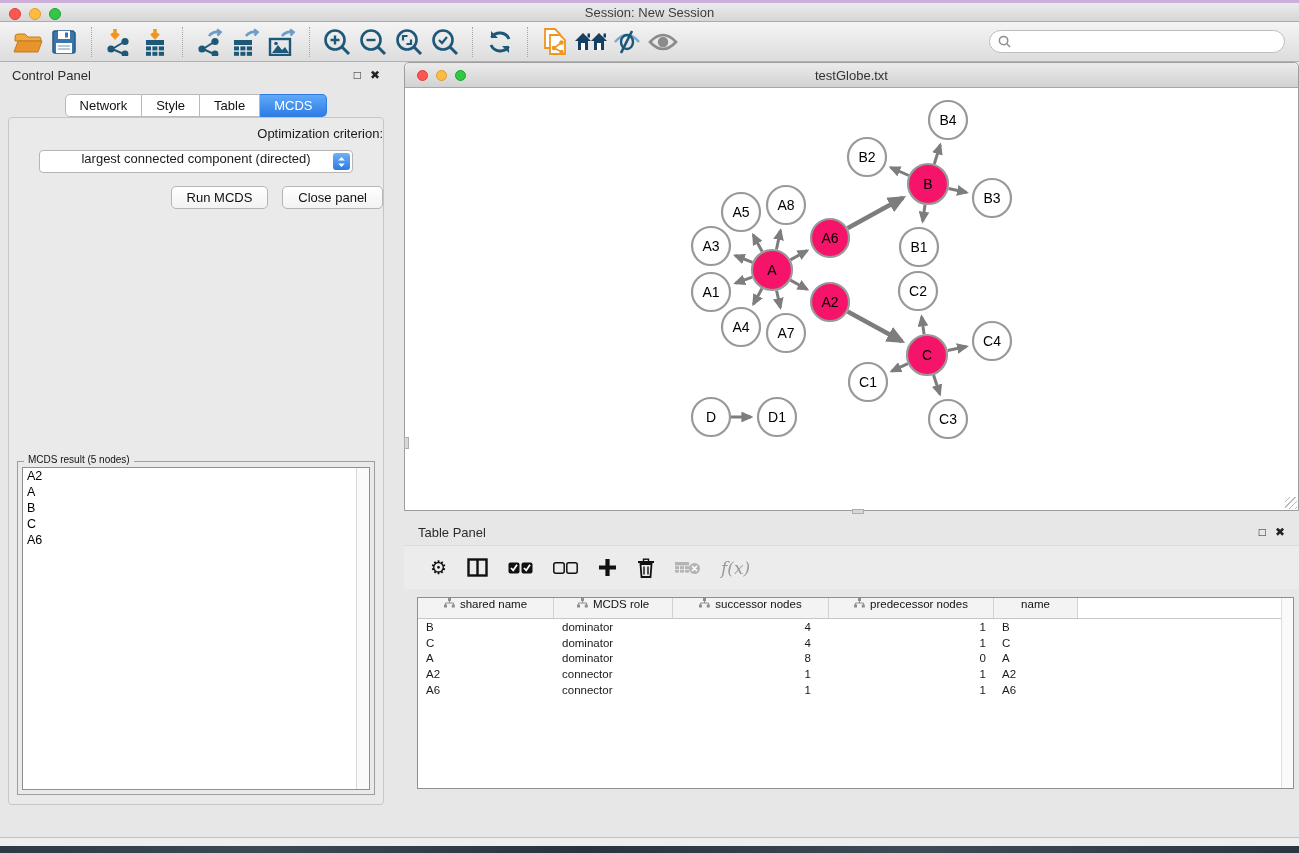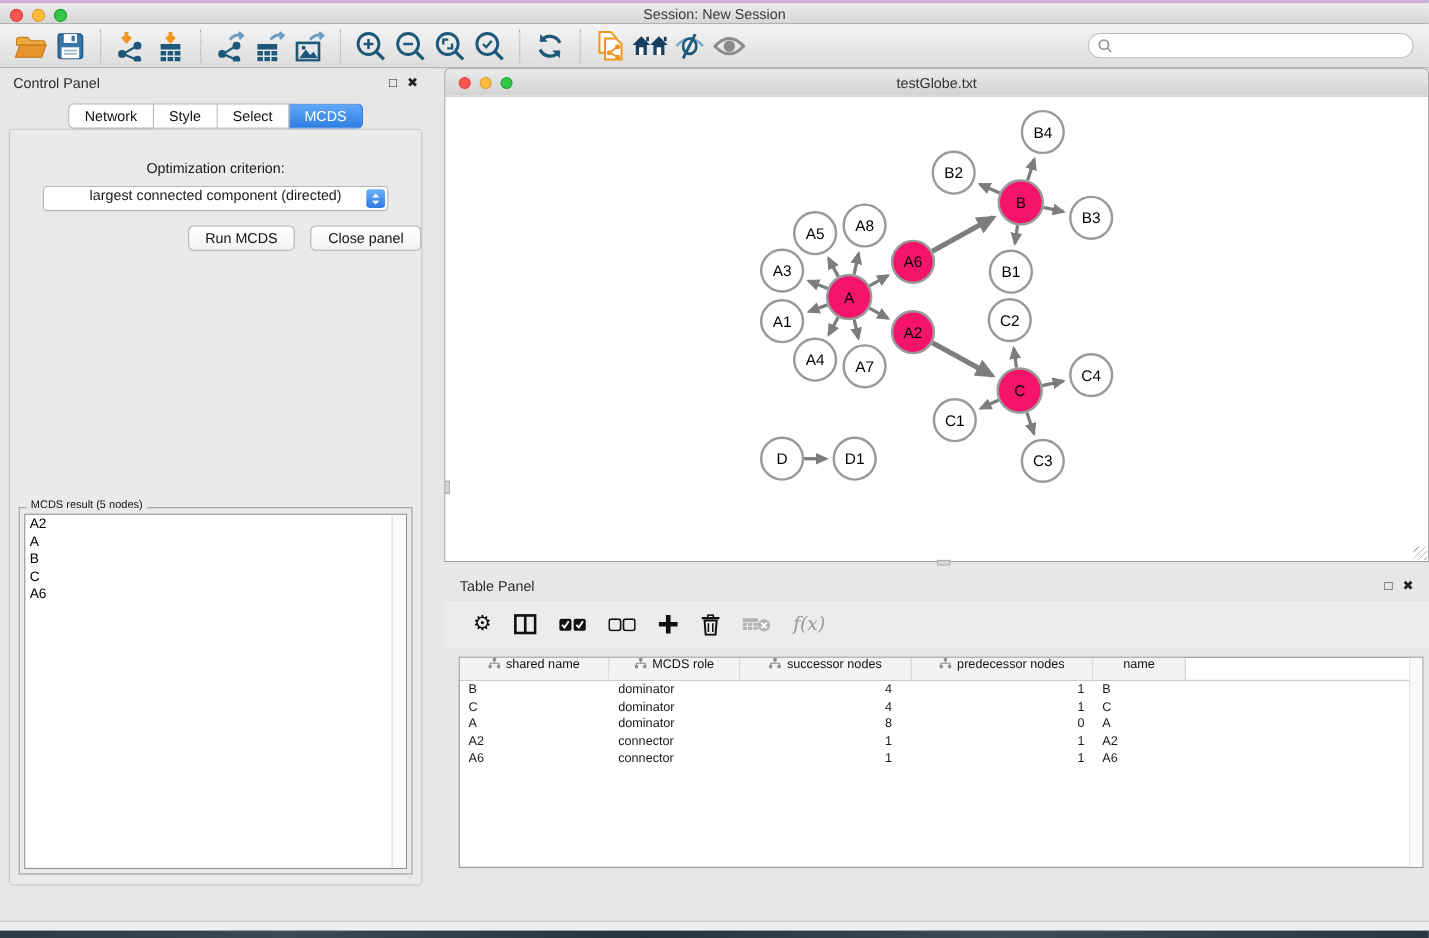--- a/index.html
+++ b/index.html
@@ -40,21 +40,21 @@
   .wicon { font-size:12px; line-height:1; cursor:default; }
   .tabs-row { display:flex; justify-content:center; margin-top:6px; position:relative; z-index:2; }
   .seg { display:flex; }
   .seg .tab { background:#fff; border:1px solid #b9b9b9; border-left:none; padding:3px 14px;
     font-size:13px; color:#111; }
   .seg .tab:first-child { border-left:1px solid #b9b9b9; border-radius:5px 0 0 5px; }
   .seg .tab:last-child { border-radius:0 5px 5px 0; }
   .seg .tab.active { background:linear-gradient(#5fa8f9,#2f7de4); border-color:#2f7de4; color:#fff; }
   .cpane { position:absolute; left:8px; right:8px; top:55px; bottom:13px; background:#eaeaea;
     border:1px solid #c6c6c6; border-radius:4px; }
-  .opt-label { text-align:center; margin-top:27px; font-size:13px; }
+  .opt-label { text-align:right; margin-top:8px; font-size:13px; }
   .select { width:314px; height:23px; margin:9px auto 0; background:#fff; border:1px solid #b5b5b5;
     border-radius:4px; display:flex; align-items:flex-start; position:relative; }
   .select .sel-text { flex:1; text-align:center; font-size:13px; }
   .stepper { position:absolute; right:2px; top:2px; width:17px; height:17px; border-radius:3px;
     background:linear-gradient(#6db1fb,#2e7ae2); display:flex; flex-direction:column;
     align-items:center; justify-content:center; gap:1px; }
   .stepper svg { display:block; }
   .btn-row { display:flex; justify-content:flex-end; gap:14px; margin-top:13px; }
   .pushbtn { background:linear-gradient(#ffffff,#f2f2f2); border:1px solid #b5b5b5; border-radius:5px;
     padding:3px 15px; font-size:13px; color:#111; }
@@ -296,21 +296,21 @@
     <span class="ptitle">Control Panel</span>
     <span class="win-icons">
       <span class="wicon">□</span>
       <span class="wicon">✖</span>
     </span>
   </div>
   <div class="tabs-row">
     <div class="seg">
       <span class="tab">Network</span>
       <span class="tab">Style</span>
-      <span class="tab">Select</span>
+      <span class="tab">Table</span>
       <span class="tab active">MCDS</span>
     </div>
   </div>
   <div class="cpane">
     <div class="opt-label">Optimization criterion:</div>
     <div class="select">
       <span class="sel-text">largest connected component (directed)</span>
       <span class="stepper">
         <svg width="9" height="12" viewBox="0 0 9 12">
             <path d="M1.2 4.6 L4.5 1 L7.8 4.6 z" fill="#fff"></path>

